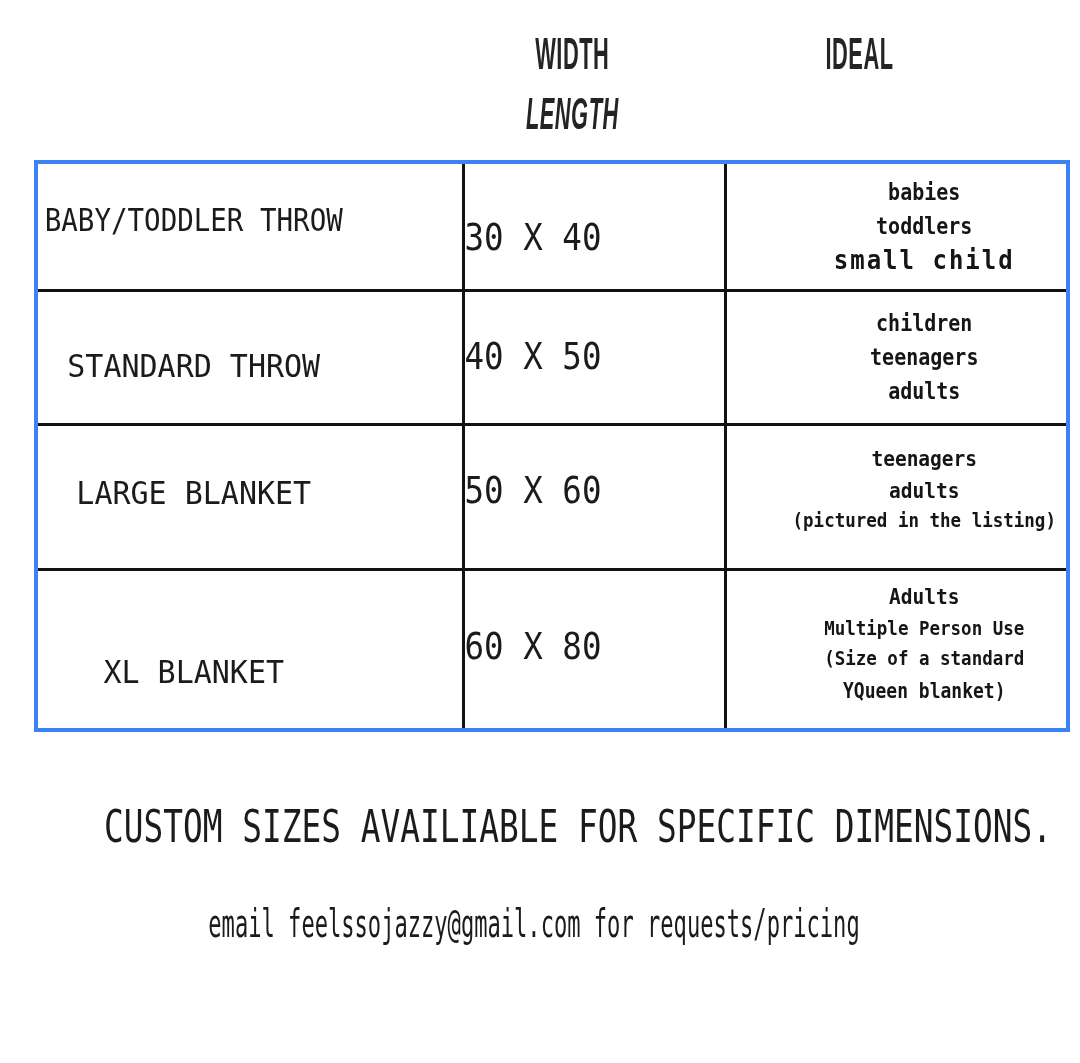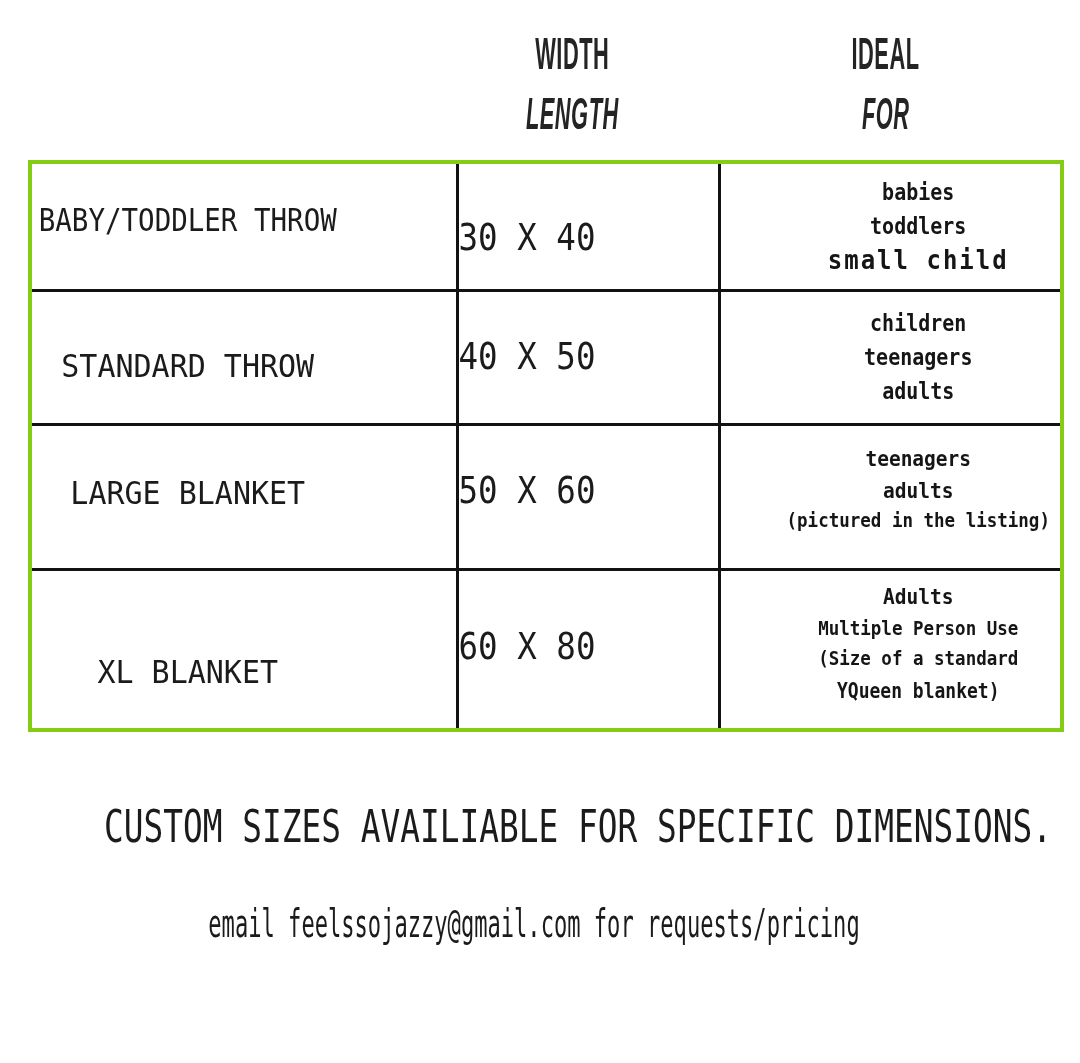--- a/index.html
+++ b/index.html
@@ -5,32 +5,32 @@
   html,body{margin:0;padding:0;}
   body{width:1080px;height:1063px;background:#ffffff;}
   .page{position:relative;width:1080px;height:1063px;background:#ffffff;overflow:hidden;
         font-family:"DejaVu Sans Mono",monospace;}
 
   
   .header{position:absolute;left:28px;top:0;width:1032px;height:160px;}
   .hcol{position:absolute;top:0;height:140px;margin-top:15px;}
   .hc1{left:0;width:427px;}
   .hc2{left:427px;width:262px;transform:translateX(-14px);}
-  .hc3{left:674px;width:343px;transform:translateX(12px);}
+  .hc3{left:648px;width:343px;transform:translateX(12px);}
   .hline{height:42px;line-height:42px;text-align:center;white-space:nowrap;}
   .hc1 .hline{margin-top:65px;}
   .hc2 .hline:first-child,.hc3 .hline:first-child{margin-top:18px;}
   .hc2 .hline + .hline,.hc3 .hline + .hline{margin-top:18px;font-style:italic;}
   .display{display:inline-block;font-family:"Liberation Sans",sans-serif;font-weight:700;
            font-size:42px;line-height:42px;color:#242424;letter-spacing:1px;
            transform:scale(0.52,1.04);transform-origin:50% 50%;}
 
   
-  .size-table{position:absolute;left:28px;top:160px;width:1032px;border-collapse:collapse;
-              table-layout:fixed;border:4px solid #84cc16;}
+  .size-table{position:absolute;left:34px;top:160px;width:1032px;border-collapse:collapse;
+              table-layout:fixed;border:4px solid #3b82f6;}
   .size-table td{border:3px solid #121212;vertical-align:middle;background:#ffffff;}
   .colw1{width:427px;}.colw2{width:262px;}.colw3{width:343px;}
   tr.r1{height:128px;}tr.r2{height:134px;}tr.r3{height:145px;}tr.r4{height:161px;}
   td.c-size{text-align:center;padding:0 112px 0 0;}
   td.c-dim{text-align:left;padding:0 24px 0 0;}
   td.c-ideal{text-align:center;padding:0 0 0 56px;}
 
   .mono{display:inline-block;position:relative;color:#1b1b1b;white-space:nowrap;
         font-family:"DejaVu Sans Mono",monospace;}
   .sz1{font-size:27.5px;transform:scale(1,1.14);top:-6px;}
@@ -69,23 +69,20 @@
       <div class="hline">
         <span class="display">WIDTH</span>
       </div>
       <div class="hline">
         <span class="display">LENGTH</span>
       </div>
     </div>
     <div class="hcol hc3">
       <div class="hline">
         <span class="display">IDEAL</span>
-      </div>
-      <div class="hline">
-        <span class="display">FOR</span>
       </div>
     </div>
   </div>
 
   <table class="size-table">
     <colgroup>
         <col class="colw1">
         <col class="colw2">
         <col class="colw3">
       </colgroup>

